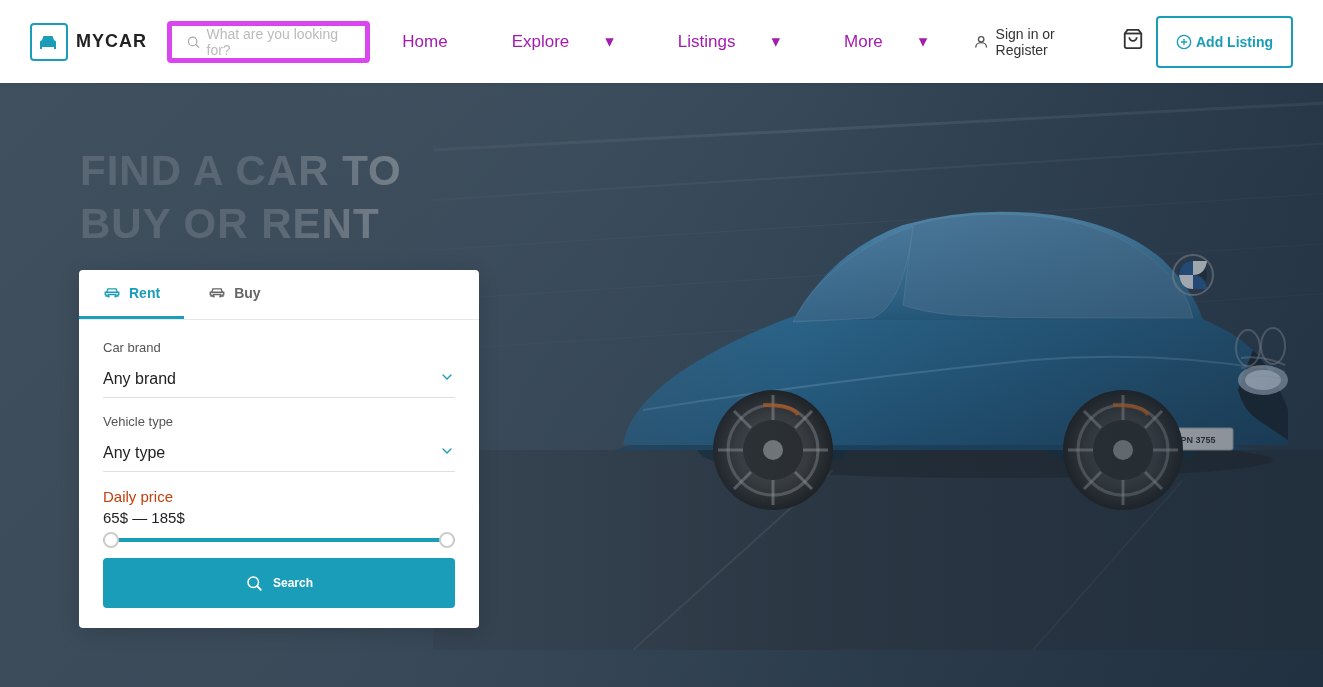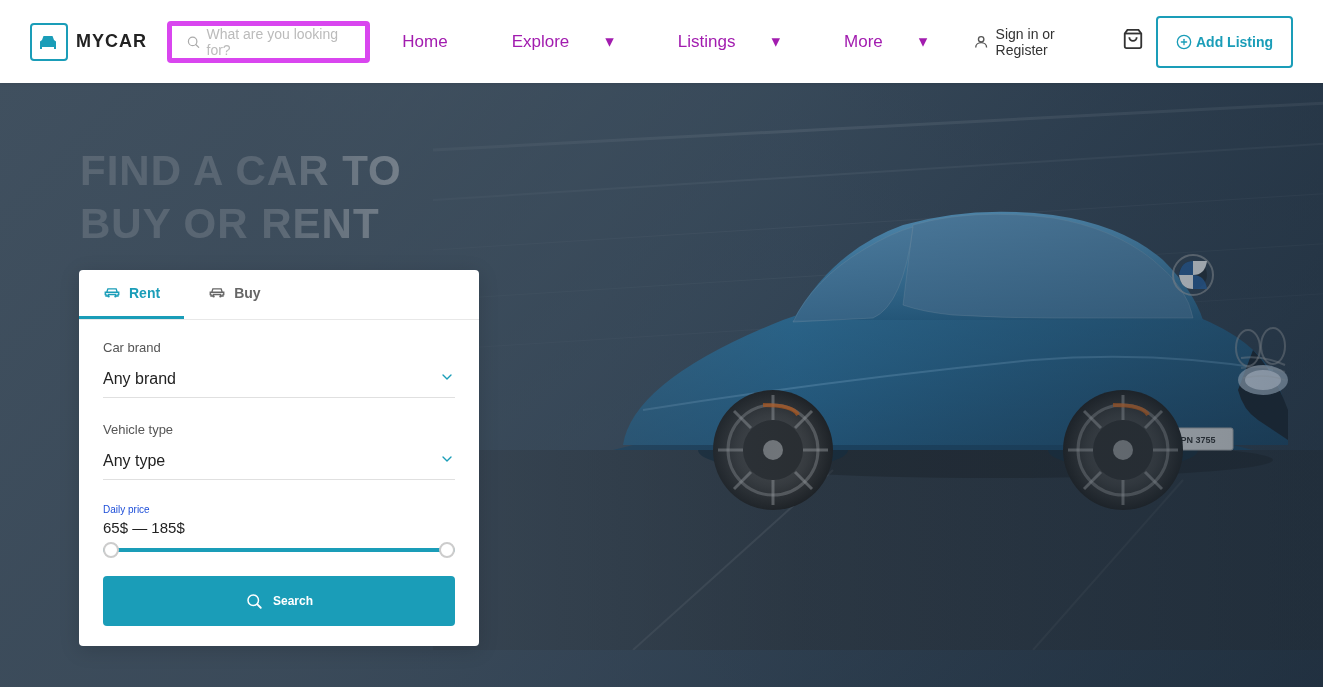--- a/index.html
+++ b/index.html
@@ -164,21 +164,21 @@
     }
     .tab.active {
       border-bottom-color: #1a9db8;
       color: #1a9db8;
     }
     .tab svg { width: 18px; height: 18px; }
     .panel-body {
       padding: 20px 24px;
     }
     .field-group {
-      margin-bottom: 24px;
+      margin-bottom: 16px;
     }
     .field-label {
       font-size: 13px;
       color: #555;
       margin-bottom: 6px;
       font-weight: 400;
     }
     .field-select {
       display: flex;
       align-items: center;
@@ -190,22 +190,22 @@
     .field-select-value {
       font-size: 16px;
       color: #222;
       font-weight: 400;
     }
     .field-select-chevron {
       color: #1a9db8;
       font-size: 16px;
     }
     .price-range-label {
-      font-size: 10px;
-      color: #1d4ed8;
+      font-size: 15px;
+      color: #c2410c;
       margin-bottom: 4px;
     }
     .price-values {
       font-size: 15px;
       color: #222;
       margin-bottom: 10px;
     }
     .slider-track {
       position: relative;
       height: 4px;

